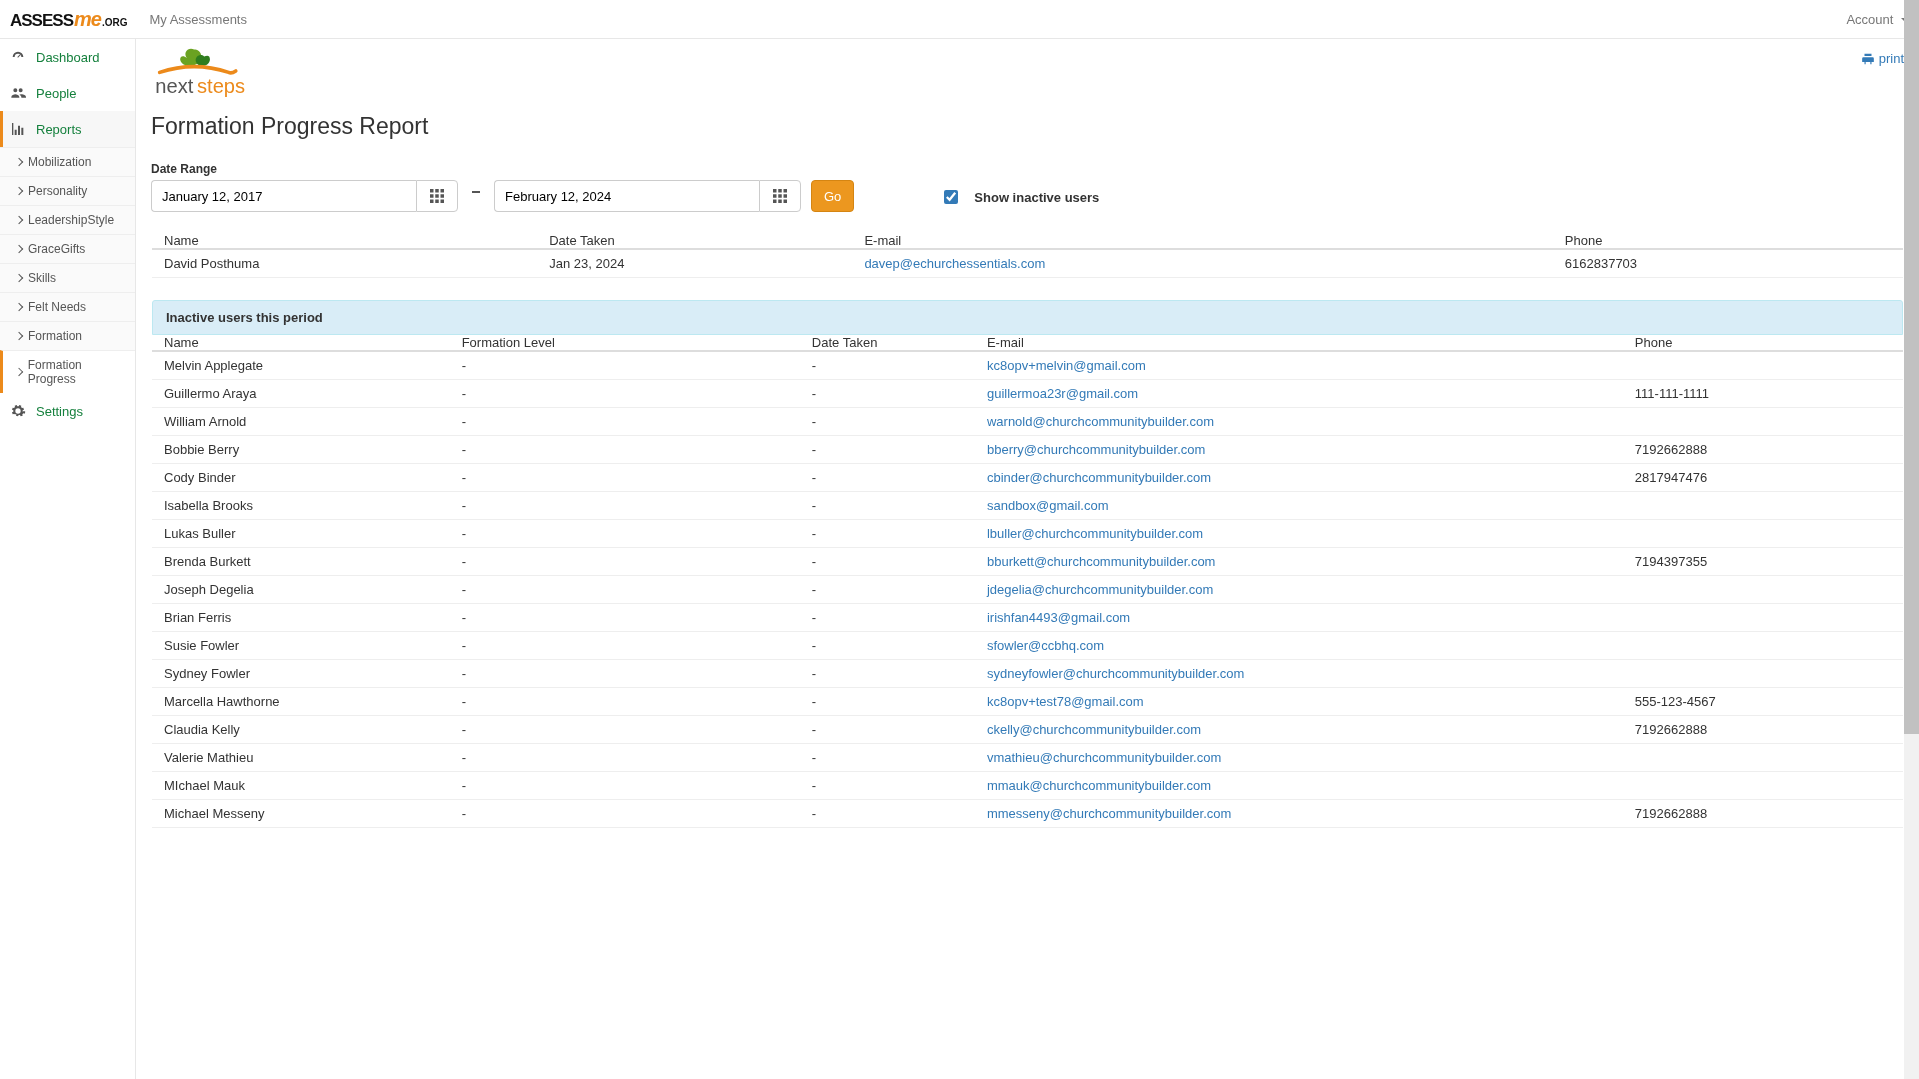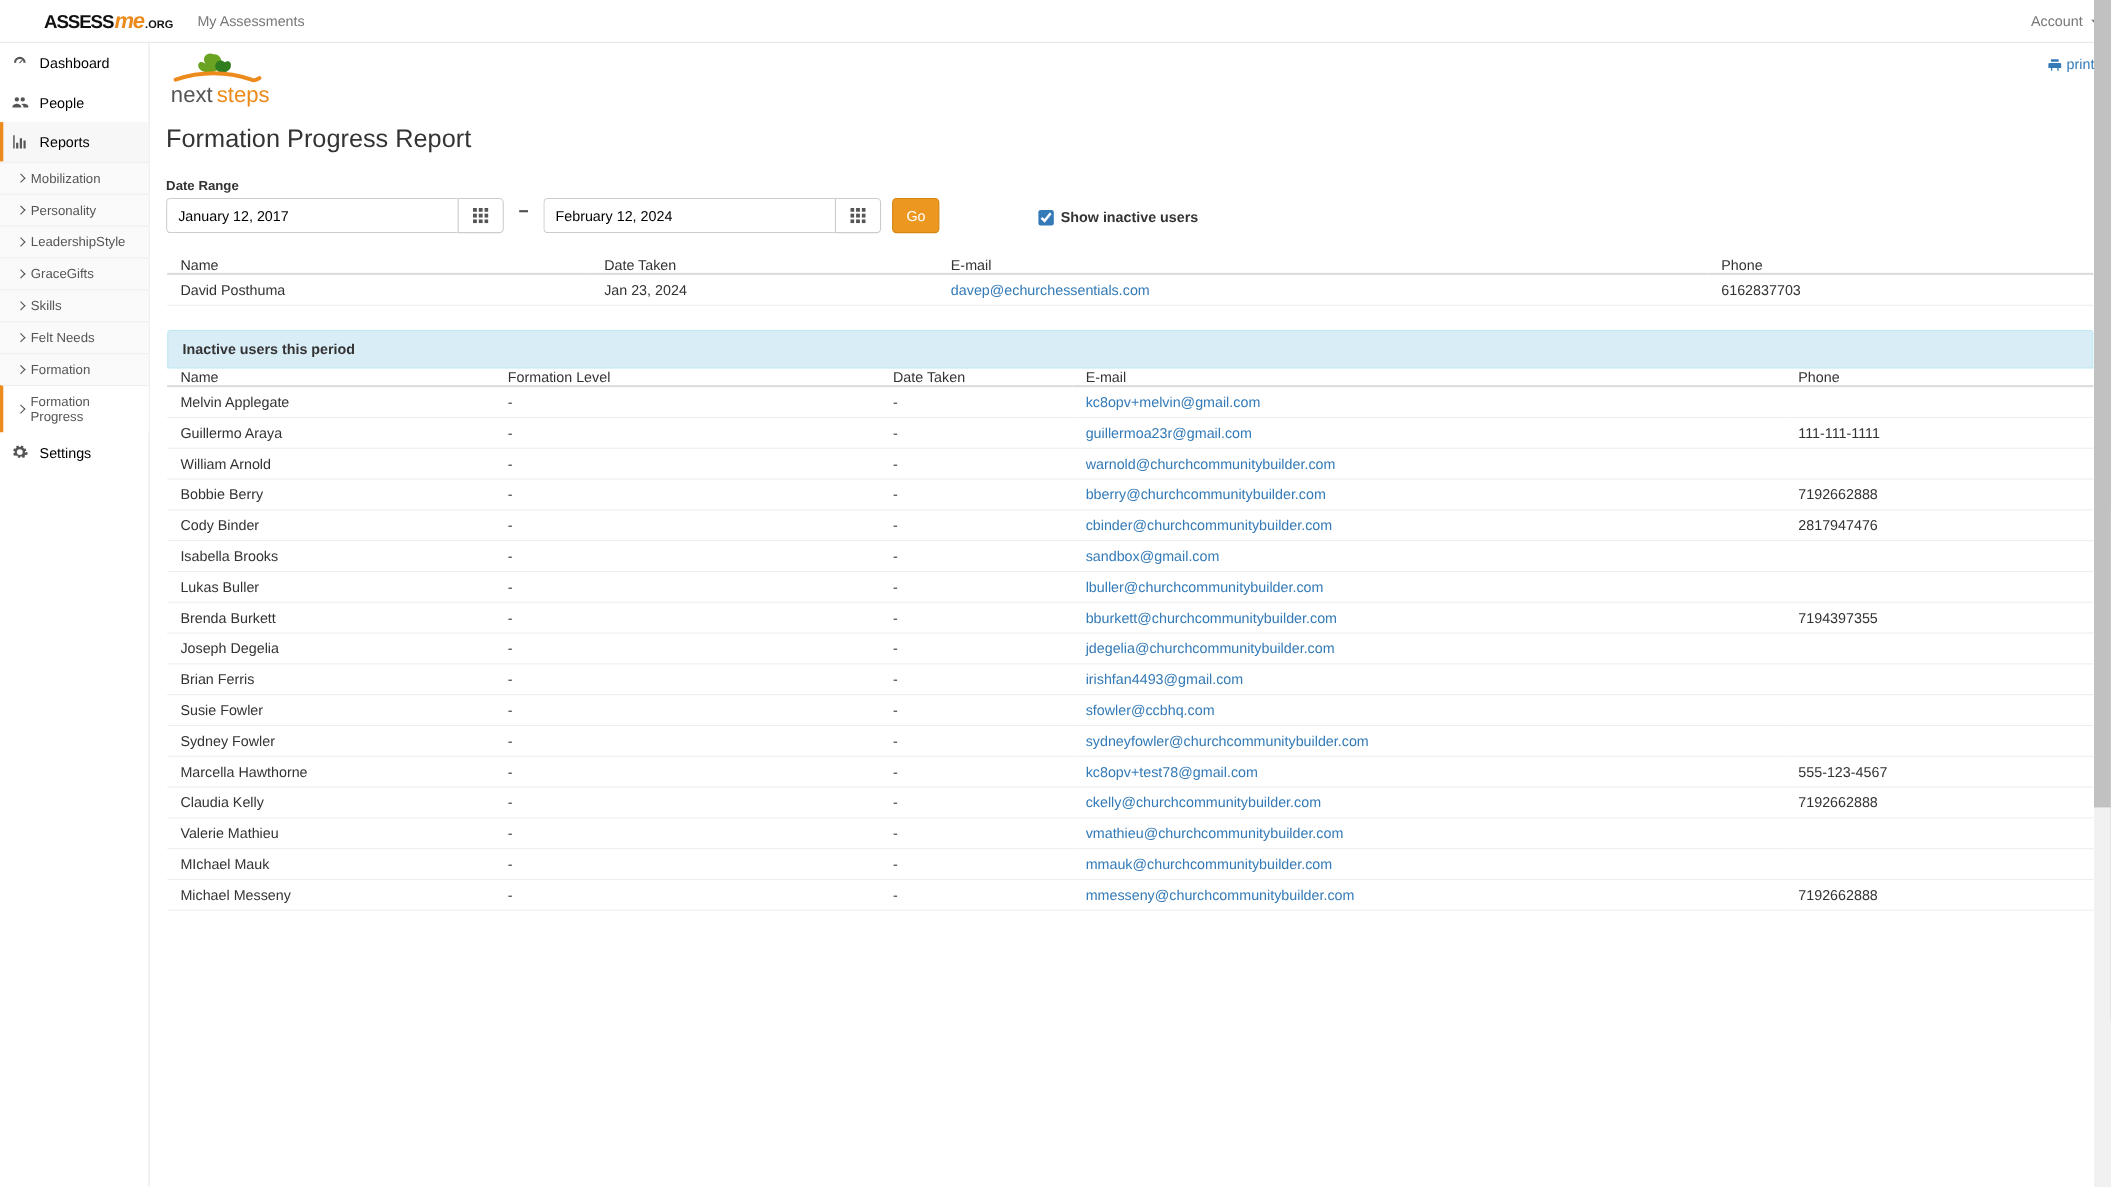--- a/index.html
+++ b/index.html
@@ -1,33 +1,33 @@
 <!DOCTYPE html>
 <html><head>
 <meta charset="utf-8">
 <style>
 * { box-sizing: border-box; margin: 0; padding: 0; }
 body { font-family: "Helvetica Neue", Helvetica, Arial, sans-serif; font-size: 13px; color: #333; background: #fff; }
 
 
 .topnav { height: 39px; background: #fff; border-bottom: 1px solid #e7e7e7; display: flex; align-items: center; padding: 0 10px; }
 .brand { display: flex; align-items: baseline; font-weight: 700; font-size: 17px; padding-right: 22px; }
-.brand .a  { color: #111; letter-spacing: -1px; margin-left: 30px; }
+.brand .a  { color: #111; letter-spacing: -1px; }
 .brand .me { color: #ec8a1b; font-style: italic; font-weight: 900; letter-spacing: -1px; font-size: 20px; margin: 0 1px; text-transform: lowercase; }
 .brand .org{ color: #111; font-size: 10px; font-weight: 700; }
 .topnav a { color: #777; text-decoration: none; font-size: 13px; }
 .topnav .spacer { flex: 1; }
 .caret { display:inline-block; width:0; height:0; margin-left:4px; vertical-align:middle; border-top:4px solid #777; border-right:4px solid transparent; border-left:4px solid transparent; }
 
 
 .wrap { display: flex; }
 .sidebar { width: 136px; background: #fff; border-right: 1px solid #e7e7e7; min-height: calc(100vh - 39px); }
 .content { flex: 1; padding: 6px 15px 0 15px; min-width: 0; }
 
-.side-item { display:flex; align-items:center; gap:10px; padding: 10px 10px; color:#000000; cursor:pointer; font-size:13px; }
+.side-item { display:flex; align-items:center; gap:10px; padding: 10px 10px; color:#15803d; cursor:pointer; font-size:13px; }
 .side-item svg { width:16px; height:16px; fill:#555; }
 
 .sub-group { background:#fafafa; }
 .sub-item { display:flex; align-items:center; padding:7px 8px 7px 16px; color:#555; font-size:12px; cursor:pointer; border-top:1px solid #eee; }
 .sub-item .chev { width:6px; height:6px; border-right:1.5px solid #555; border-bottom:1.5px solid #555; transform:rotate(-45deg); margin-right:6px; }
 .sub-item.active { border-left:3px solid #ec8a1b; padding-left:13px; background:#fff; }
 
 
 .logo-row { display:flex; align-items:flex-start; }
 .print-link { margin-left:auto; color:#337ab7; text-decoration:none; font-size:13px; display:flex; align-items:center; gap:4px; padding-top:6px;}
@@ -39,21 +39,21 @@
 
 .filters { display:flex; align-items:flex-end; gap:10px; }
 .fgroup { display:flex; flex-direction:column; }
 .flabel { font-weight:700; font-size:12px; margin-bottom:4px; }
 .input-group { display:flex; }
 .input-group input { width:265px; height:32px; border:1px solid #ccc; border-right:none; border-radius:4px 0 0 4px; padding:0 10px; font-size:13px; background:#fff; }
 .input-group .btn-addon { width:42px; height:32px; border:1px solid #ccc; border-radius:0 4px 4px 0; background:#fff; display:flex; align-items:center; justify-content:center; cursor:pointer; }
 .dash-sep { padding: 0 4px 8px 4px; display:flex; align-items:center; justify-content:center; height:32px; }
 .dash-sep span { width:8px; height:2px; background:#555; display:block; }
 .btn-go { height:32px; padding:0 12px; background:#ec971f; border:1px solid #d58512; color:#fff; border-radius:4px; font-size:13px; cursor:pointer; }
-.inactive-check { display:flex; align-items:center; gap:6px; padding-bottom:7px; padding-left:80px; font-size:13px; font-weight:700;}
+.inactive-check { display:flex; align-items:flex-start; gap:16px; padding-bottom:7px; padding-left:80px; font-size:13px; font-weight:700;}
 .inactive-check input { accent-color:#337ab7; width:14px; height:14px; }
 
 
 .panel { border:1px solid transparent; border-radius:3px; margin-top:20px; }
 .panel-pink .panel-hd { background:#f0d6d8; border-color:#ebccd1; color:#333; }
 .panel-blue .panel-hd { background:#d9edf7; border-color:#bce8f1; color:#333; }
 .panel-hd { padding:9px 13px; font-weight:700; font-size:13px; display:flex; align-items:center; gap:22px; border:1px solid; border-radius:3px 3px 0 0;}
 .panel-hd .arrow-left { display:inline-block; width:0; height:0; border-top:5px solid transparent; border-bottom:5px solid transparent; border-right:7px solid #333; }
 
 table { width:100%; border-collapse:collapse; }

